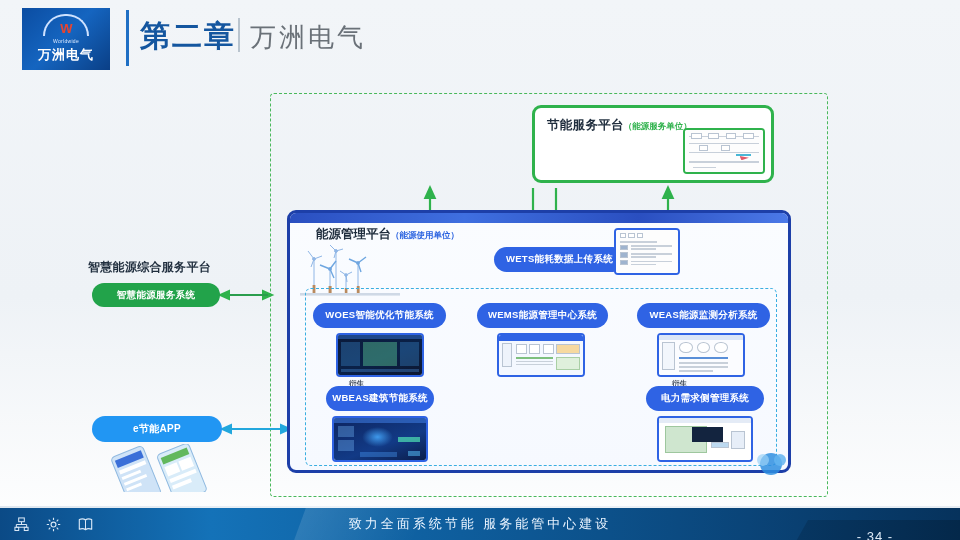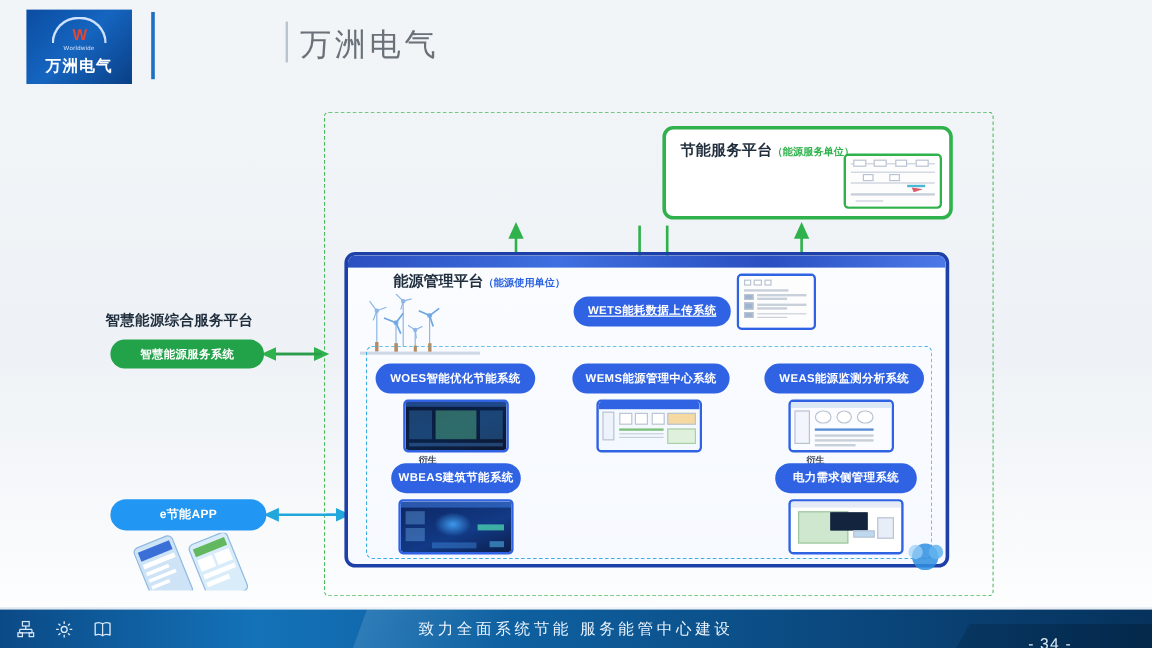--- a/index.html
+++ b/index.html
@@ -77,21 +77,21 @@
     background: transparent;
   }
 
   
   .gcard {
     position: absolute;
     border: 3px solid #2fb24c; border-radius: 9px;
     background: #ffffff;
   }
   #gcard-left  { left: 285px; top: 105px; width: 245px; height: 78px; }
-  #gcard-right { left: 552px; top: 105px; width: 242px; height: 78px; }
+  #gcard-right { left: 532px; top: 105px; width: 242px; height: 78px; }
   .gcard .title {
     position: absolute; left: 12px; top: 9px;
     font-size: 12.5px; font-weight: 700; color: #1f2d3d; letter-spacing: .3px;
   }
   .gcard .title .paren {
     font-size: 8.5px; font-weight: 700; color: #2fb24c; letter-spacing: 0;
   }
   .gcard .pill {
     position: absolute; left: 12px; top: 36px;
     height: 25px; padding: 0 10px;
@@ -150,21 +150,21 @@
     border: 1.5px dashed #3aaee0; border-radius: 6px;
   }
 
   .bpill {
     position: absolute; height: 25px;
     background: #2f63e4; border-radius: 13px;
     color:#fff; font-size: 9.5px; font-weight: 700; letter-spacing:.3px;
     display:flex; align-items:center; justify-content:center;
     white-space: nowrap; padding: 0 8px;
   }
-  #pill-wets { left: 478px; top: 247px; width: 131px; text-decoration: underline; }
+  #pill-wets { left: 494px; top: 247px; width: 131px; }
   #pill-woes { left: 313px; top: 303px; width: 133px; }
   #pill-wems { left: 477px; top: 303px; width: 131px; }
   #pill-weas { left: 637px; top: 303px; width: 133px; }
   #pill-wbeas{ left: 326px; top: 386px; width: 108px; }
   #pill-demand{ left: 646px; top: 386px; width: 118px; }
 
   .shot-frame {
     position: absolute; border: 2px solid #2f63e4; border-radius: 4px;
     overflow: hidden; background:#fff;
   }
@@ -243,20 +243,21 @@
 <div id="slide">
 
   <div class="hdr-logo">
     <div class="mark">
       <span class="w">W</span>
     </div>
     <div class="ww">Worldwide</div>
     <div class="cn">万洲电气</div>
   </div>
   <div class="hdr-div"></div>
+  <div class="hdr-ch">第二章</div>
   <div class="hdr-sep"></div>
   <div class="hdr-sub">万洲电气</div>
 
   <div class="outer-dash"></div>
 
   <svg width="960" height="540" style="position:absolute;left:0;top:0;pointer-events:none;">
     <defs>
       <marker id="agr" markerWidth="7" markerHeight="7" refX="3.2" refY="3.3" orient="auto">
         <path d="M0,0.4 L6.4,3.3 L0,6.2 Z" fill="#2fb24c"></path>
       </marker>
@@ -311,21 +312,21 @@
         <div class="red" style="left:70%;top:62%;width:12%;height:10%;clip-path:polygon(0 0,100% 40%,20% 100%)"></div>
         <div class="ln" style="left:10%;top:88%;width:30%"></div>
       </div>
     </div>
   </div>
 
   <div id="blue-panel">
     <div class="topstrip"></div>
   </div>
 
-  <div class="bp-title" style="left:315px;top:226px;padding-left:13px;">
+  <div class="bp-title" style="left:303px;top:226px;padding-left:13px;">
     <span>能源管理平台</span><span class="paren">（能源使用单位）</span>
   </div>
 
   <svg id="turbines" viewBox="0 0 110 60">
     <g stroke="#8fb6e6" stroke-width="1" fill="none">
       <line x1="18" y1="14" x2="18" y2="44"></line>
         <circle cx="18" cy="14" r="1.4" fill="#8fb6e6"></circle>
       <path d="M18,14 L12,6 M18,14 L26,11 M18,14 L15,22"></path>
       <line x1="40" y1="6" x2="40" y2="44"></line>
         <circle cx="40" cy="6" r="1.4" fill="#8fb6e6"></circle>

